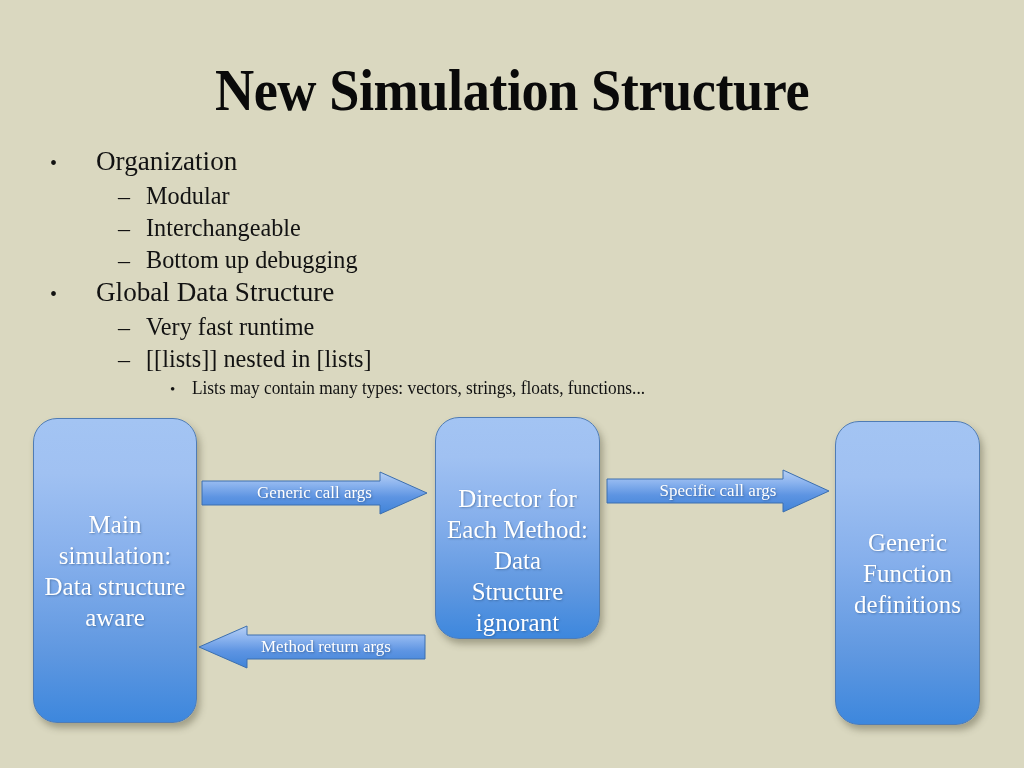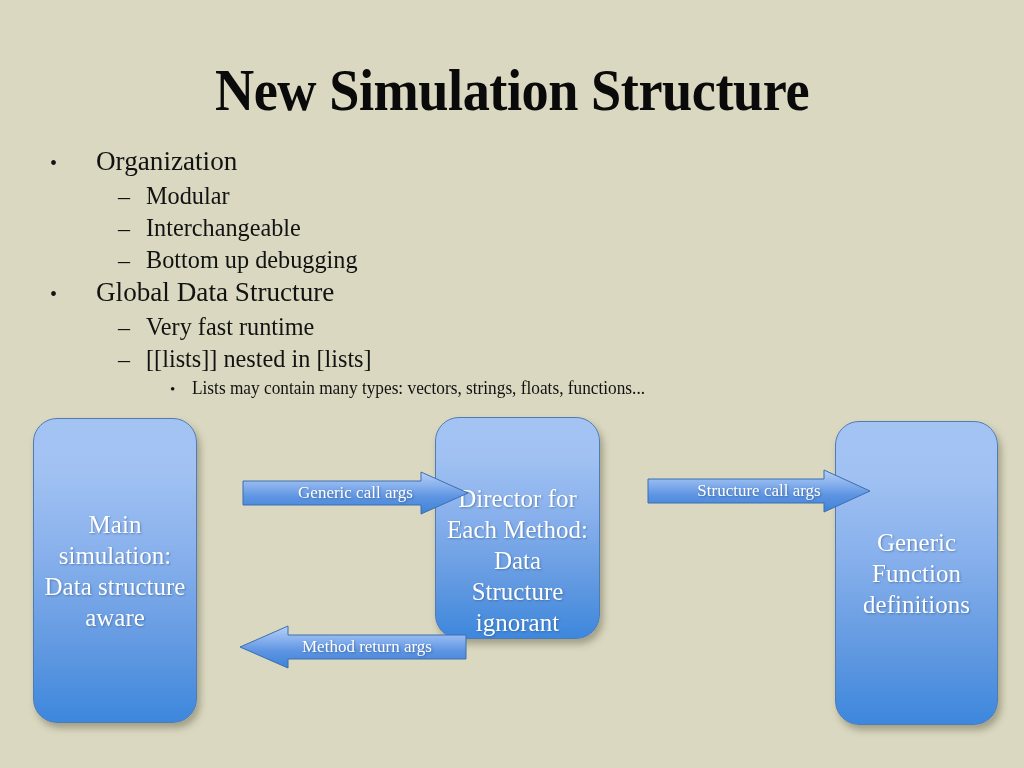--- a/index.html
+++ b/index.html
@@ -119,31 +119,30 @@
     color: #ffffff;
     font-size: 25px;
     line-height: 31px;
     text-shadow: 1px 1px 2px rgba(40, 70, 110, 0.45);
     box-sizing: border-box;
     padding: 0 10px;
   }
 
   #box-main      { left: 33px;  top: 418px; width: 164px; height: 305px; }
   #box-director  { left: 435px; top: 417px; width: 165px; height: 222px; align-items: flex-end; }
-  #box-generic   { left: 835px; top: 421px; width: 163px; height: 304px; }
+  #box-generic   { left: 835px; top: 421px; width: 145px; height: 304px; }
 
   .proc-box .box-label {
     display: block;
     width: 100%;
   }
 
   
   .arrow-wrap {
     position: absolute;
-    margin-left: 41px;
   }
   .arrow-wrap svg {
     display: block;
     overflow: visible;
   }
   .arrow-label {
     position: absolute;
     left: 0;
     top: 0;
     width: 100%;
@@ -247,21 +246,21 @@
       <defs>
         <linearGradient id="gradArrow2" x1="0" y1="0" x2="0" y2="1">
           <stop offset="0%" stop-color="#b7d0f5"></stop>
           <stop offset="28%" stop-color="#8eb5ef"></stop>
           <stop offset="60%" stop-color="#5d94e2"></stop>
           <stop offset="100%" stop-color="#3f83d8"></stop>
         </linearGradient>
       </defs>
       <path d="M0,9 L176,9 L176,0 L222,21 L176,42 L176,33 L0,33 Z" fill="url(#gradArrow2)" stroke="#3c6fae" stroke-width="1"></path>
     </svg>
-    <span class="arrow-label">Structure call args</span>
+    <span class="arrow-label">Specific call args</span>
   </div>
 
   <div class="arrow-wrap" id="arrow-generic-return">
     <svg width="226" height="42" viewBox="0 0 226 42">
       <defs>
         <linearGradient id="gradArrow3" x1="0" y1="0" x2="0" y2="1">
           <stop offset="0%" stop-color="#b7d0f5"></stop>
           <stop offset="28%" stop-color="#8eb5ef"></stop>
           <stop offset="60%" stop-color="#5d94e2"></stop>
           <stop offset="100%" stop-color="#3f83d8"></stop>

